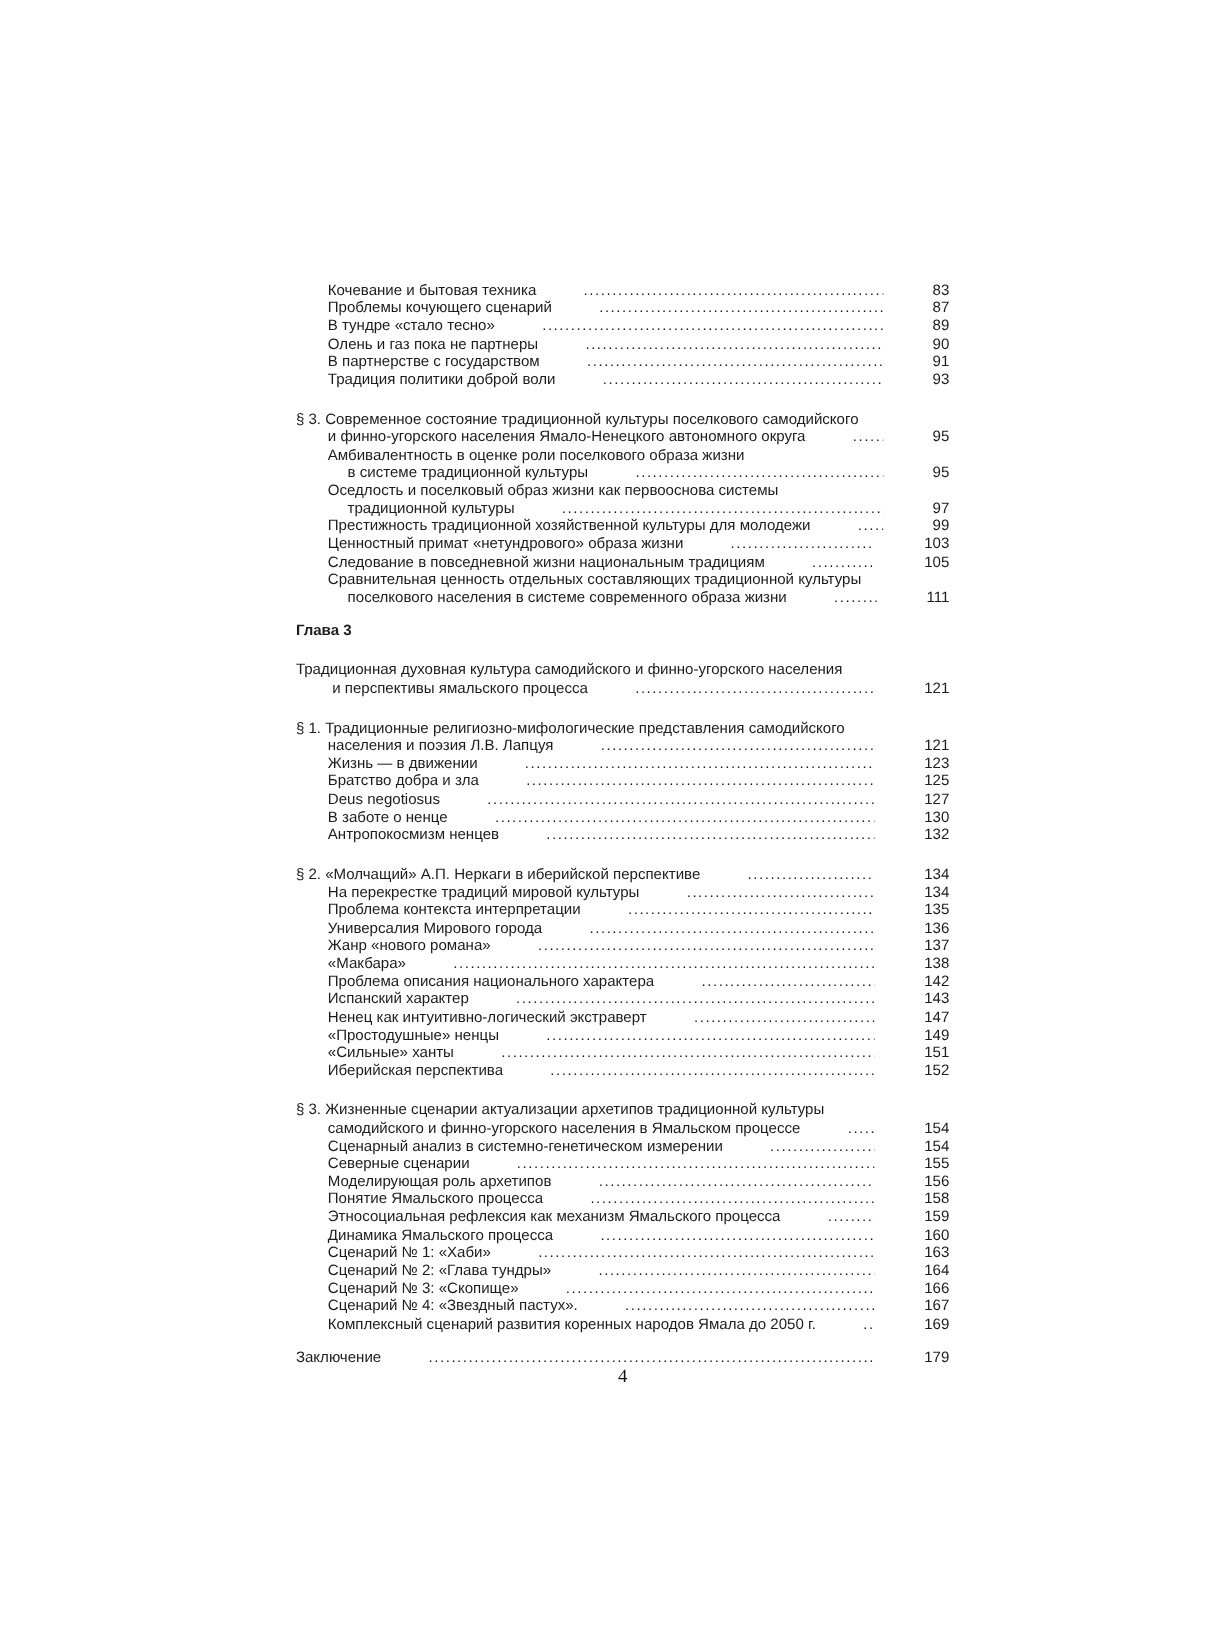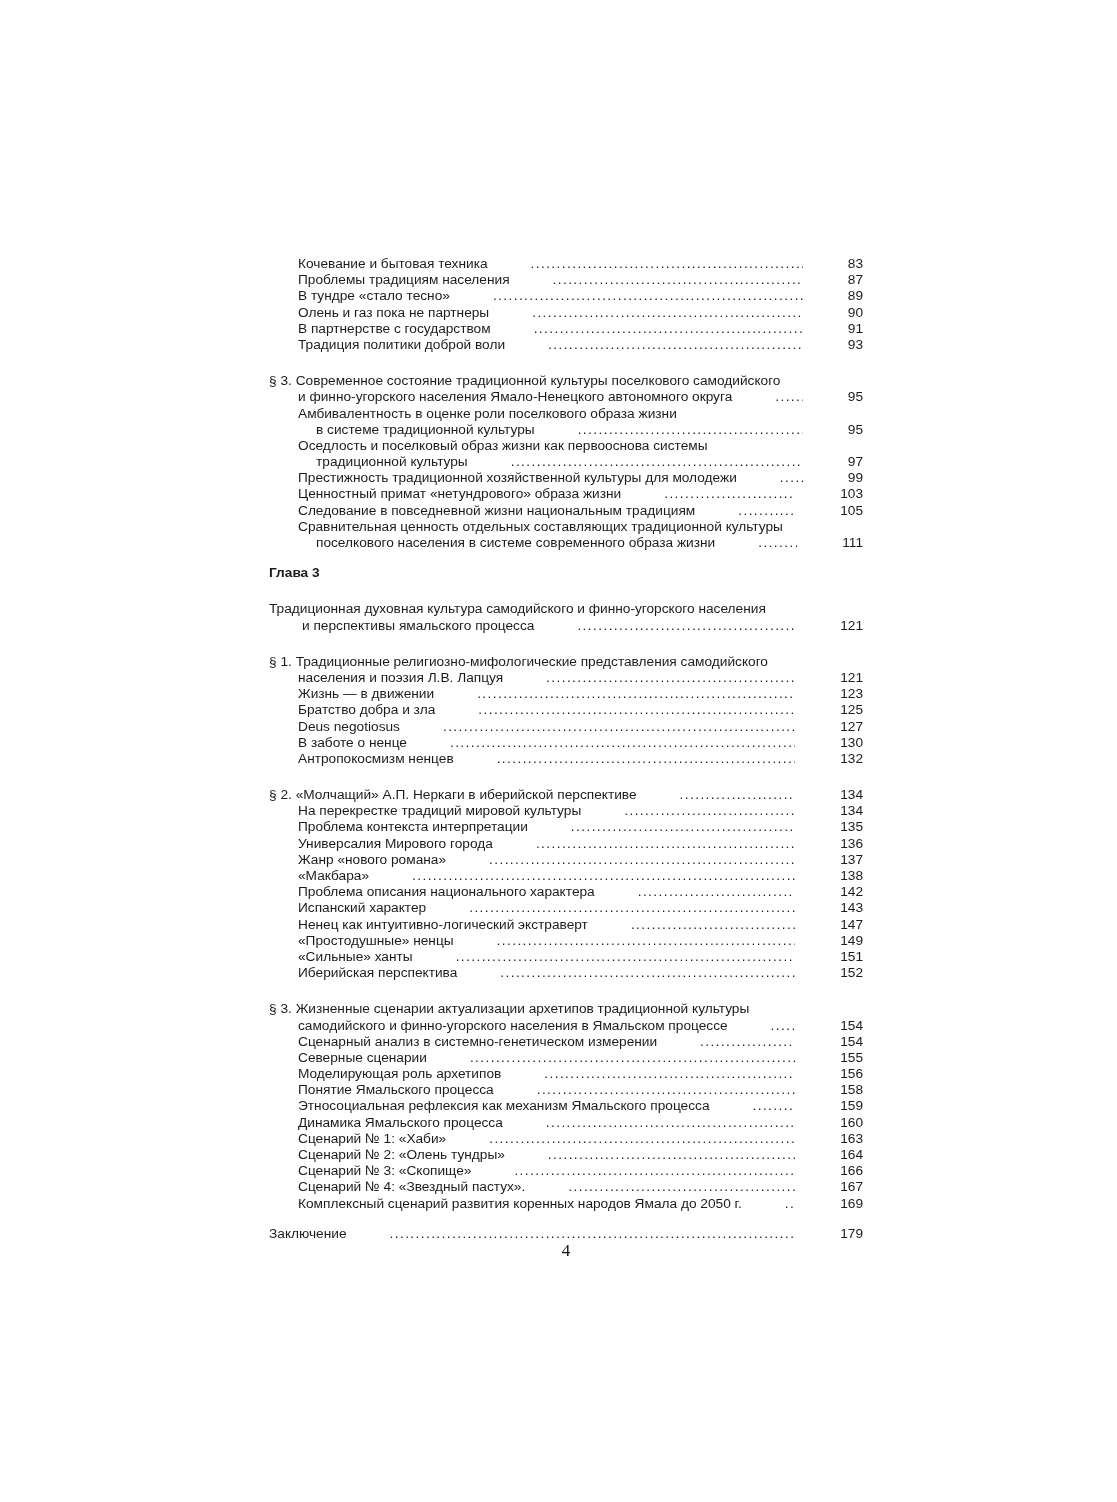--- a/index.html
+++ b/index.html
@@ -71,21 +71,21 @@
 
 <div class="page">
   <div class="toc" id="toc-list">
   <div class="toc-entry lv1">
     <span class="toc-text">Кочевание и бытовая техника</span>
     <span class="leader"></span>
     <span class="toc-page">83</span>
   </div>
 
   <div class="toc-entry lv1">
-    <span class="toc-text">Проблемы традициям населения</span>
+    <span class="toc-text">Проблемы кочующего сценарий</span>
     <span class="leader"></span>
     <span class="toc-page">87</span>
   </div>
 
   <div class="toc-entry lv1">
     <span class="toc-text">В тундре «стало тесно»</span>
     <span class="leader"></span>
     <span class="toc-page">89</span>
   </div>
 
@@ -345,21 +345,21 @@
     <span class="toc-page">160</span>
   </div>
 
   <div class="toc-entry lv1">
     <span class="toc-text">Сценарий № 1: «Хаби»</span>
     <span class="leader"></span>
     <span class="toc-page">163</span>
   </div>
 
   <div class="toc-entry lv1">
-    <span class="toc-text">Сценарий № 2: «Олень тундры»</span>
+    <span class="toc-text">Сценарий № 2: «Глава тундры»</span>
     <span class="leader"></span>
     <span class="toc-page">164</span>
   </div>
 
   <div class="toc-entry lv1">
     <span class="toc-text">Сценарий № 3: «Скопище»</span>
     <span class="leader"></span>
     <span class="toc-page">166</span>
   </div>
 

